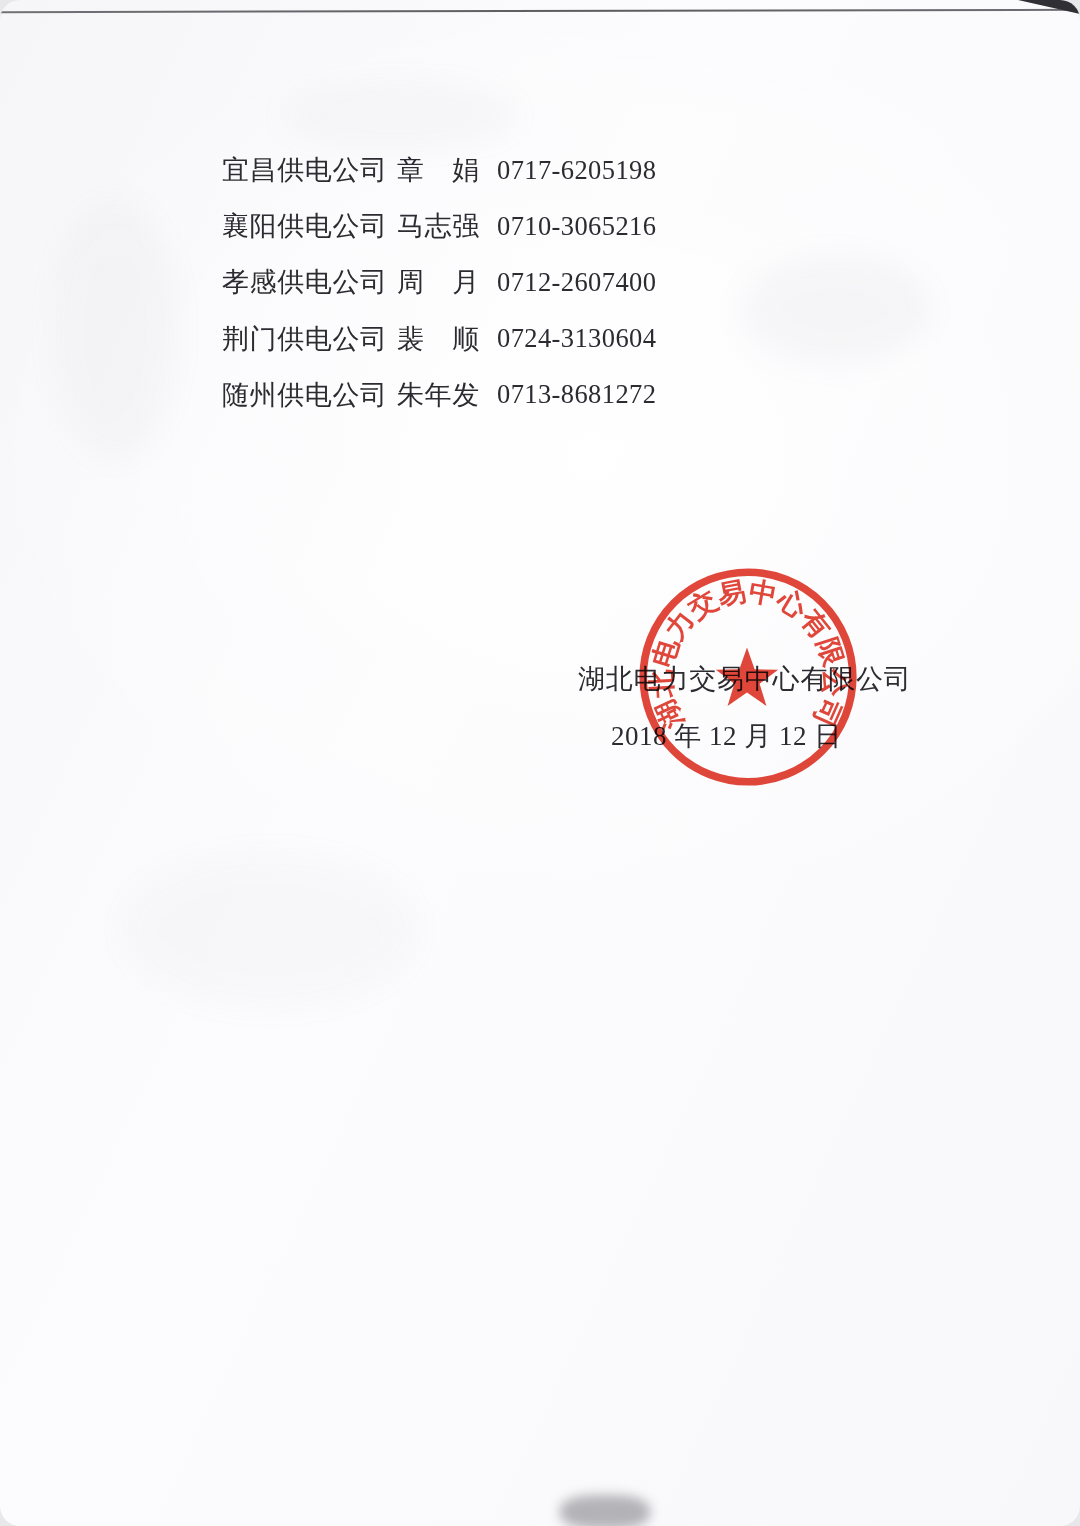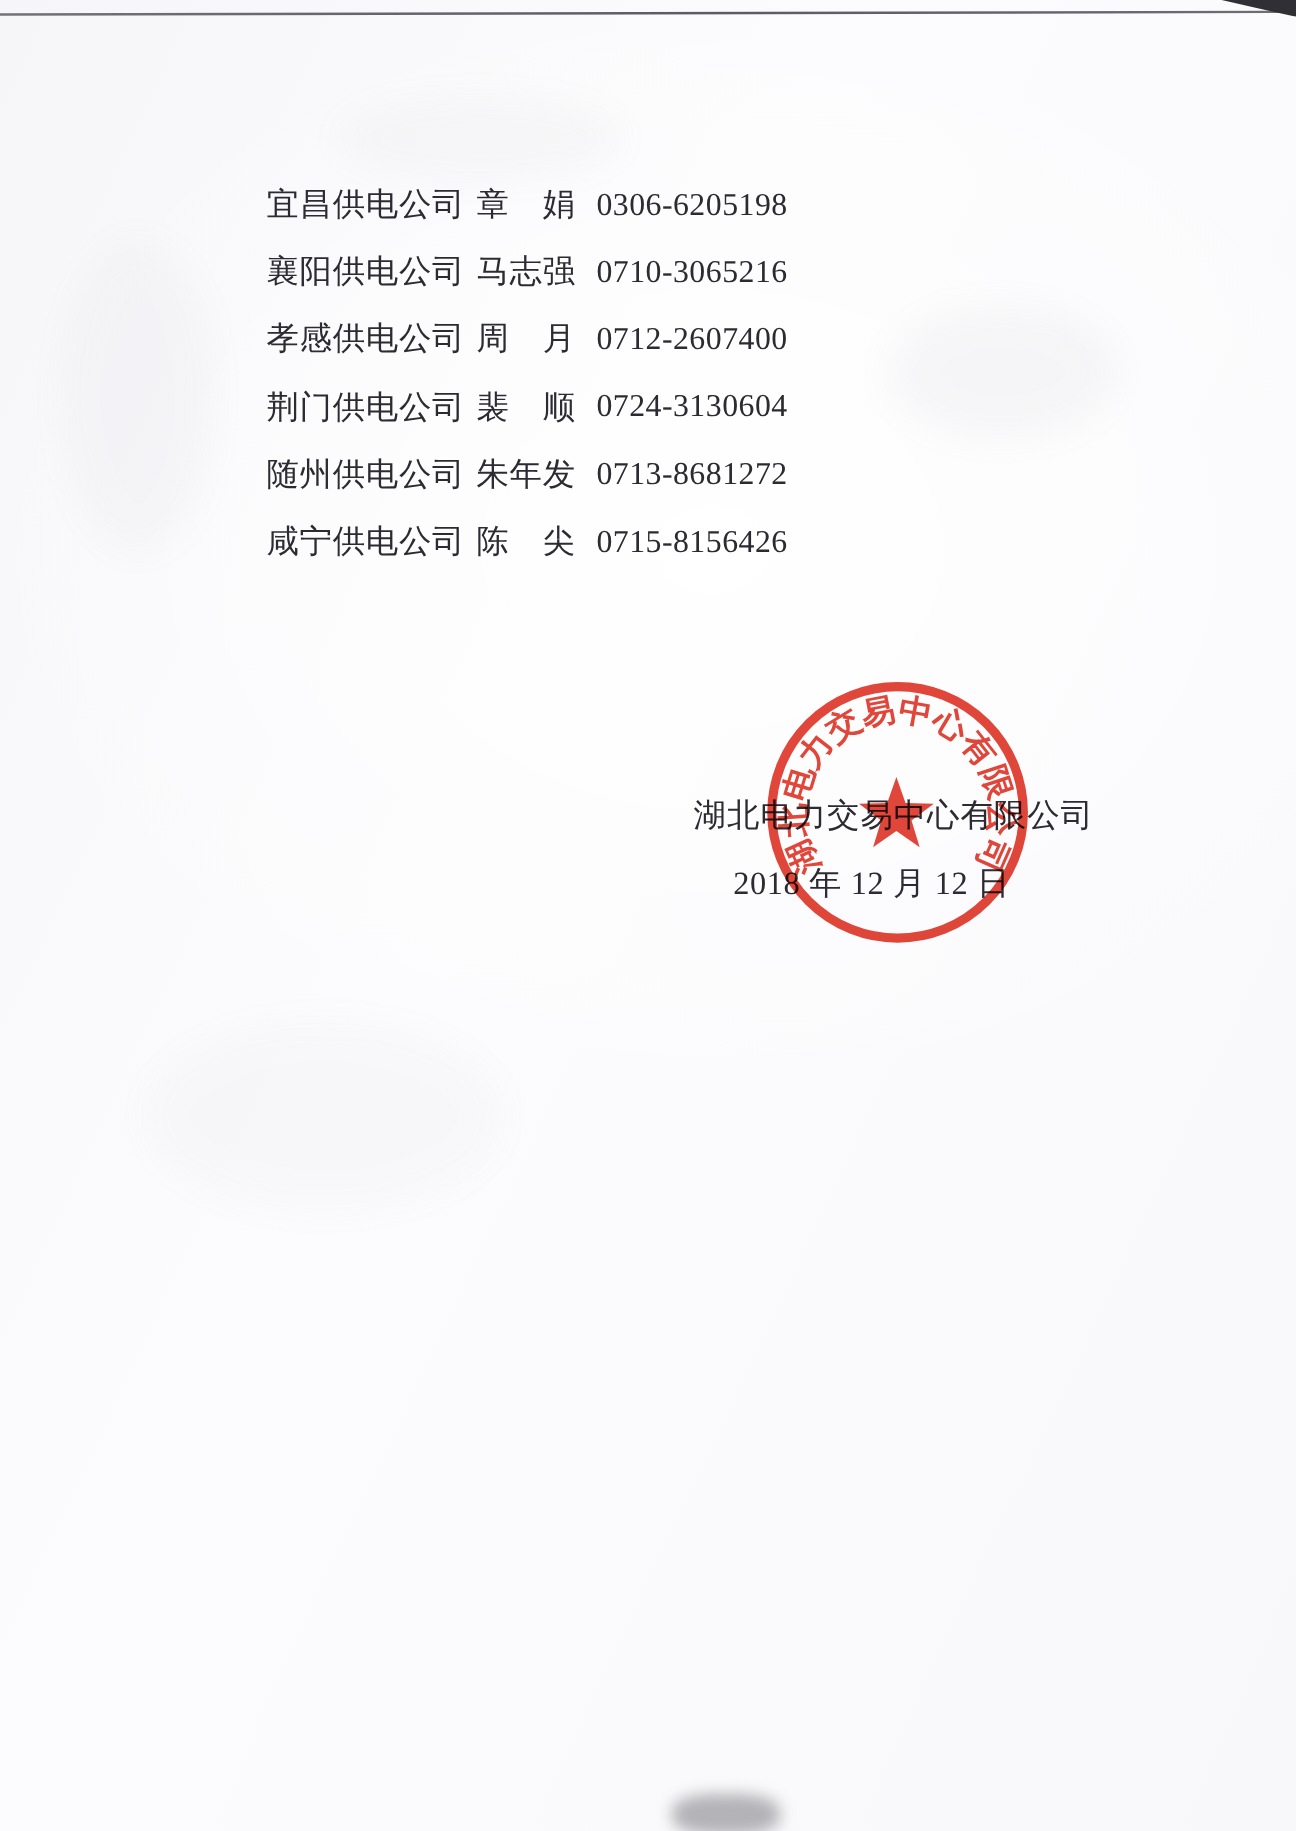--- a/index.html
+++ b/index.html
@@ -11,20 +11,21 @@
     position: relative;
     width: 1080px;
     height: 1526px;
     margin: 0 auto;
     background:
       radial-gradient(ellipse 900px 700px at 55% 30%, rgba(255,255,255,0.9), rgba(255,255,255,0) 70%),
       linear-gradient(115deg, #f6f6f9 0%, #fcfcfe 40%, #f8f8fb 100%);
     overflow: hidden;
     font-family: "Liberation Serif", "DejaVu Serif", serif;
     color: #2b2b31;
+    border-radius: 20px;
   }
 
   
   .scan-top-line {
     position: absolute;
     left: -4px; top: 10px;
     width: 1090px; height: 2.4px;
     background: linear-gradient(90deg, #5a5a60, #3f3f45 55%, #55555c);
     transform: rotate(-0.12deg);
     opacity: 0.85;
@@ -107,21 +108,21 @@
   <div class="smudge s1"></div>
   <div class="smudge s2"></div>
   <div class="smudge s3"></div>
   <div class="smudge s4"></div>
   <div class="smudge s5"></div>
 
   <div class="contacts">
     <div class="contact-row">
       <span class="col-company">宜昌供电公司</span>
       <span class="col-name">章　娟</span>
-      <span class="col-phone">0306-6205198</span>
+      <span class="col-phone">0717-6205198</span>
     </div>
     <div class="contact-row">
       <span class="col-company">襄阳供电公司</span>
       <span class="col-name">马志强</span>
       <span class="col-phone">0710-3065216</span>
     </div>
     <div class="contact-row">
       <span class="col-company">孝感供电公司</span>
       <span class="col-name">周　月</span>
       <span class="col-phone">0712-2607400</span>
@@ -129,25 +130,20 @@
     <div class="contact-row">
       <span class="col-company">荆门供电公司</span>
       <span class="col-name">裴　顺</span>
       <span class="col-phone">0724-3130604</span>
     </div>
     <div class="contact-row">
       <span class="col-company">随州供电公司</span>
       <span class="col-name">朱年发</span>
       <span class="col-phone">0713-8681272</span>
     </div>
-    <div class="contact-row">
-      <span class="col-company">咸宁供电公司</span>
-      <span class="col-name">陈　尖</span>
-      <span class="col-phone">0715-8156426</span>
-    </div>
   </div>
 
   <div class="sig-company">湖北电力交易中心有限公司</div>
   <div class="sig-date">2018 年 12 月 12 日</div>
 
   <svg class="seal" viewBox="0 0 230 230" xmlns="http://www.w3.org/2000/svg" aria-hidden="true">
     <defs>
       <path id="seal-arc" d="M 52.7 158.6 A 76 76 0 1 1 177.3 158.6" fill="none"></path>
     </defs>
     <circle cx="115" cy="114" r="103" fill="none" stroke="#e0392b" stroke-width="7.5"></circle>

